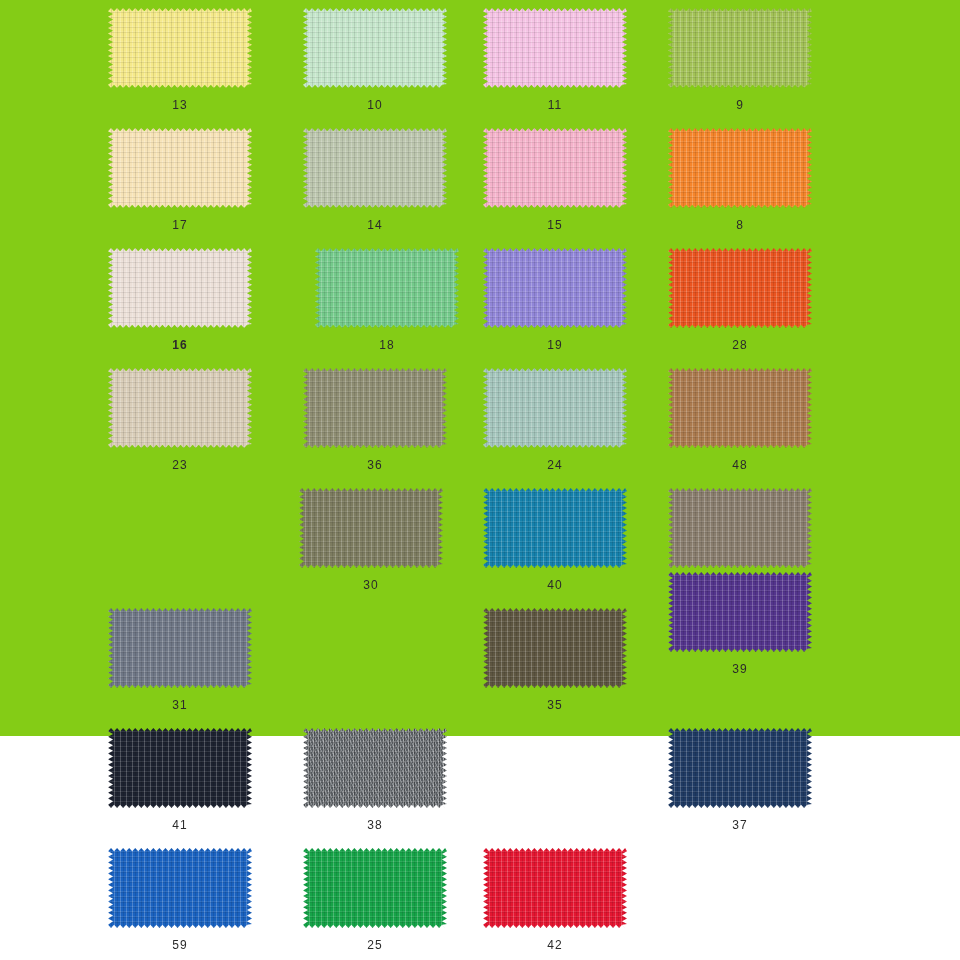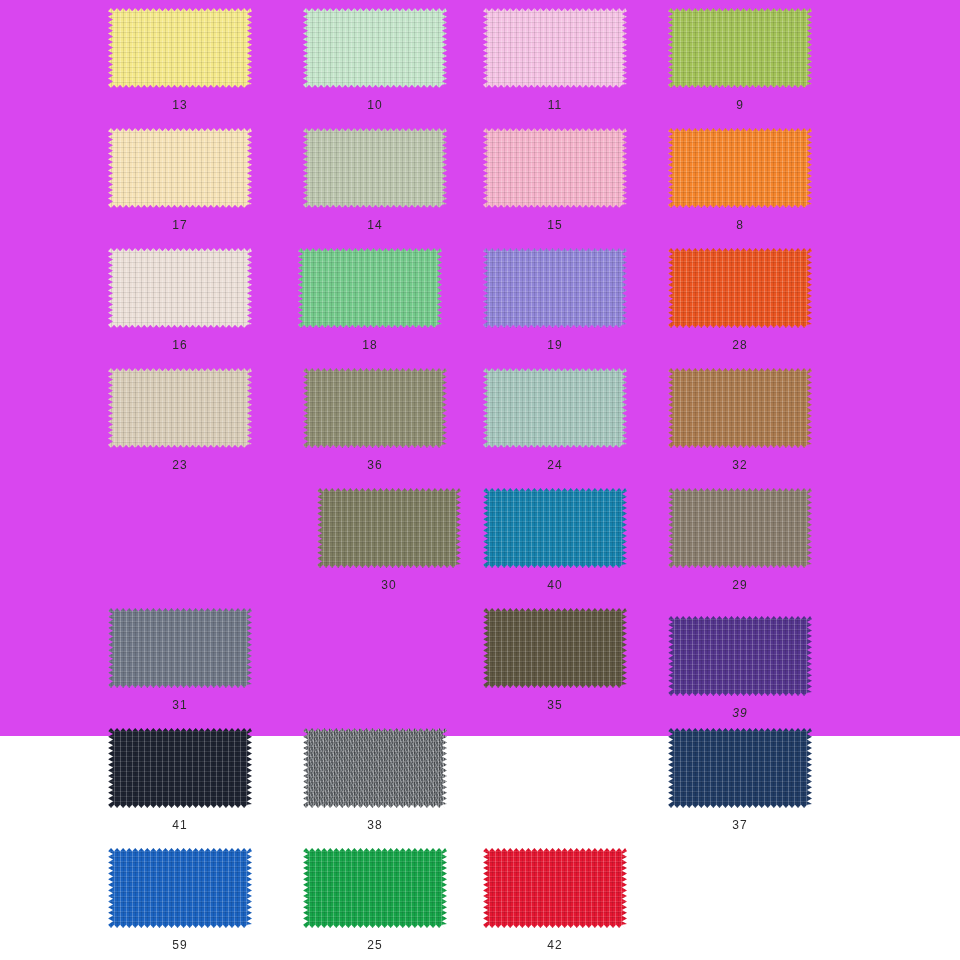--- a/index.html
+++ b/index.html
@@ -13,21 +13,21 @@
     height: 960px;
     overflow: hidden;
     font-family: "Liberation Sans", sans-serif;
     position: relative;
   }
 
   #chart-sheet {
     position: relative;
     width: 960px;
     height: 736px;
-    background: #d946ef;
+    background: #84cc16;
   }
 
   .swatch-grid {
     position: absolute;
     left: 0;
     top: 0;
     width: 960px;
     height: 960px;
   }
 
@@ -227,29 +227,29 @@
         <div class="swatch-label">15</div>
       </div>
       <div class="swatch-cell" style="left: 645px; top: 126px;">
         <div class="swatch-chip-wrap">
           <div class="swatch-chip">
             <div class="chip-body" style="background: rgb(245, 133, 43);"></div>
           </div>
         </div>
         <div class="swatch-label">8</div>
       </div>
-      <div class="swatch-cell" style="left: 85px; top: 246px;">
+      <div class="swatch-cell" style="left: 85px; top: 246px; font-weight: bold;">
         <div class="swatch-chip-wrap">
           <div class="swatch-chip">
             <div class="chip-body" style="background: rgb(236, 224, 216);"></div>
           </div>
         </div>
         <div class="swatch-label">16</div>
       </div>
-      <div class="swatch-cell" style="left: 275px; top: 246px;">
+      <div class="swatch-cell" style="left: 292px; top: 246px;">
         <div class="swatch-chip-wrap">
           <div class="swatch-chip">
             <div class="chip-body" style="background: rgb(116, 202, 139);"></div>
           </div>
         </div>
         <div class="swatch-label">18</div>
       </div>
       <div class="swatch-cell" style="left: 460px; top: 246px;">
         <div class="swatch-chip-wrap">
           <div class="swatch-chip">
@@ -289,23 +289,23 @@
           </div>
         </div>
         <div class="swatch-label">24</div>
       </div>
       <div class="swatch-cell" style="left: 645px; top: 366px;">
         <div class="swatch-chip-wrap">
           <div class="swatch-chip">
             <div class="chip-body" style="background: rgb(171, 122, 78);"></div>
           </div>
         </div>
-        <div class="swatch-label">32</div>
-      </div>
-      <div class="swatch-cell" style="left: 294px; top: 486px;">
+        <div class="swatch-label">48</div>
+      </div>
+      <div class="swatch-cell" style="left: 276px; top: 486px;">
         <div class="swatch-chip-wrap">
           <div class="swatch-chip">
             <div class="chip-body" style="background: rgb(125, 124, 96);"></div>
           </div>
         </div>
         <div class="swatch-label">30</div>
       </div>
       <div class="swatch-cell" style="left: 460px; top: 486px;">
         <div class="swatch-chip-wrap">
           <div class="swatch-chip">
@@ -331,21 +331,21 @@
         <div class="swatch-label">31</div>
       </div>
       <div class="swatch-cell" style="left: 460px; top: 606px;">
         <div class="swatch-chip-wrap">
           <div class="swatch-chip">
             <div class="chip-body" style="background: rgb(94, 86, 65);"></div>
           </div>
         </div>
         <div class="swatch-label">35</div>
       </div>
-      <div class="swatch-cell" style="left: 645px; top: 614px; font-style: italic;">
+      <div class="swatch-cell" style="left: 645px; top: 570px;">
         <div class="swatch-chip-wrap">
           <div class="swatch-chip">
             <div class="chip-body" style="background: rgb(83, 52, 140);"></div>
           </div>
         </div>
         <div class="swatch-label">39</div>
       </div>
       <div class="swatch-cell" style="left: 85px; top: 726px;">
         <div class="swatch-chip-wrap">
           <div class="swatch-chip">

